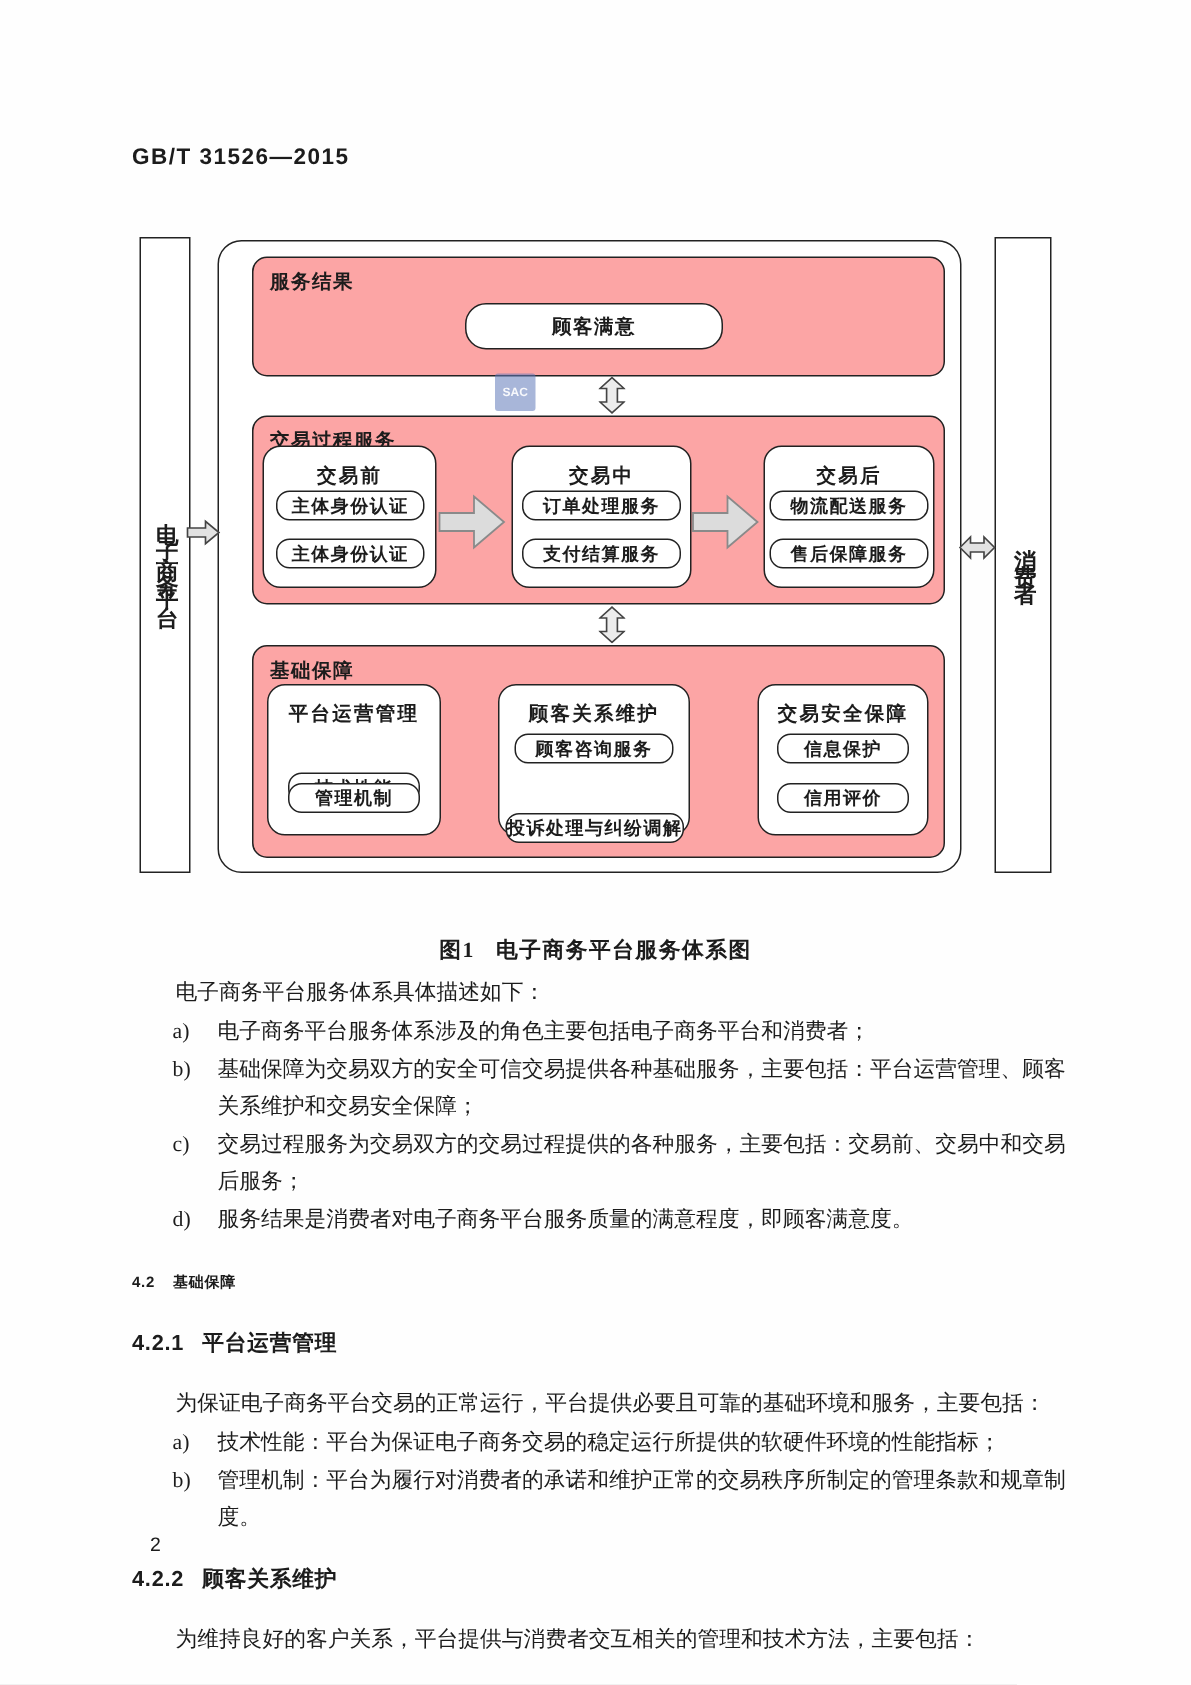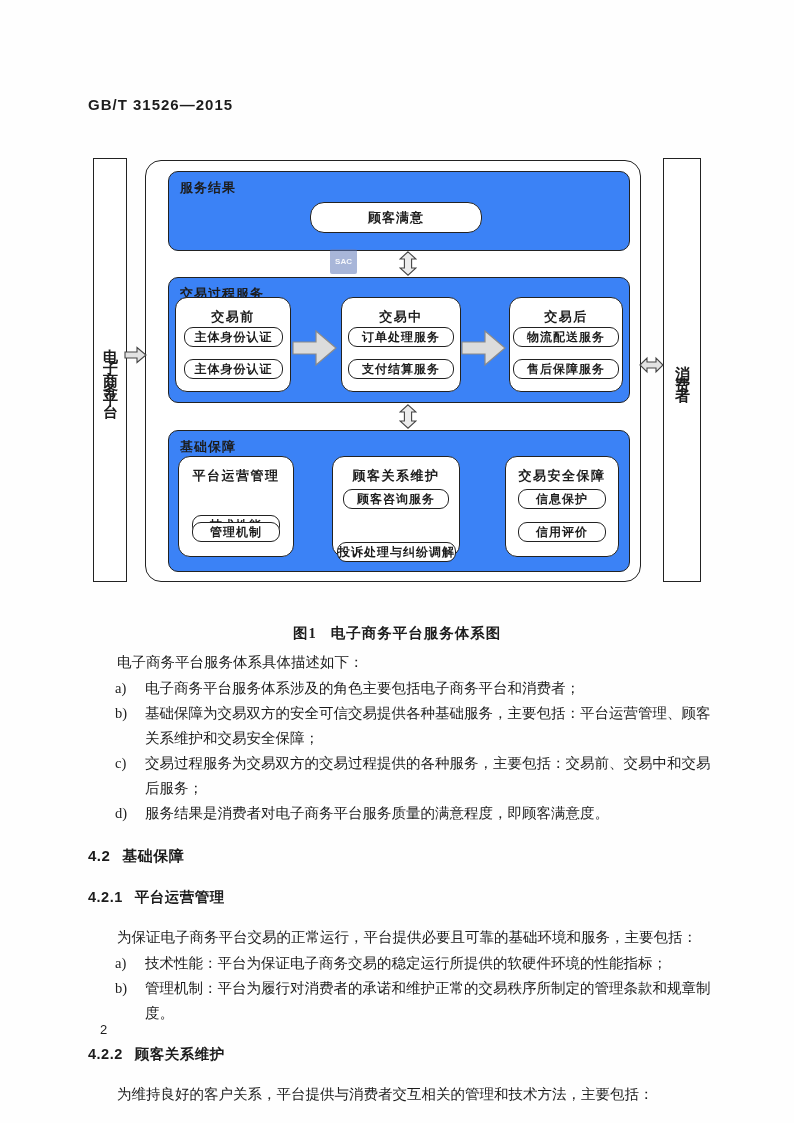--- a/index.html
+++ b/index.html
@@ -27,21 +27,21 @@
   .vbar .vtext{
     writing-mode:vertical-lr;text-orientation:upright;
     font-size:15px;font-weight:700;letter-spacing:11px;
     white-space:nowrap;
   }
   .outer{
     position:absolute;left:145px;top:160px;width:494px;height:420px;
     border:1.6px solid #222;border-radius:16px;background:#fff;
   }
   .sec{
-    position:absolute;border:1.4px solid #222;border-radius:10px;background:#3b82f6;text-decoration:underline;
+    position:absolute;border:1.4px solid #222;border-radius:10px;background:#fca5a5;text-decoration:underline;
   }
   .sec-label{
     position:absolute;left:11px;top:7px;
     font-size:13px;font-weight:700;letter-spacing:1px;
   }
   .pill{
     position:absolute;border:1.3px solid #222;border-radius:9px;background:#fff;
     display:flex;align-items:center;justify-content:center;
     font-size:12px;font-weight:700;letter-spacing:1px;white-space:nowrap;
   }
@@ -67,21 +67,21 @@
   }
   .caption .num{margin-right:14px;}
   .bodytext{
     position:absolute;left:88px;top:650px;width:628px;
     font-size:14.5px;line-height:25px;
   }
   .para{ text-indent:2em;margin:0 0 1px 0;}
   .li{ display:flex;margin:0;}
   .li .marker{ width:30px;flex:0 0 30px;padding-left:27px;box-sizing:content-box;}
   .li .litext{ flex:1;}
-  .h2{ font-weight:700;font-size:15px;margin:17px 0 16px 0;letter-spacing:.5px;}
+  .h2{ font-weight:700;font-size:10px;margin:17px 0 16px 0;letter-spacing:.5px;}
   .h3{ font-weight:700;font-size:14.5px;margin:16px 0 15px 0;letter-spacing:.5px;}
   .h2 .num,.h3 .num{margin-right:12px;font-family:"Liberation Sans",sans-serif;}
   .pagenum{
     position:absolute;left:100px;top:1022px;font-size:13px;
     font-family:"Liberation Sans",sans-serif;
   }
 </style>
 </head>
 <body>
 

